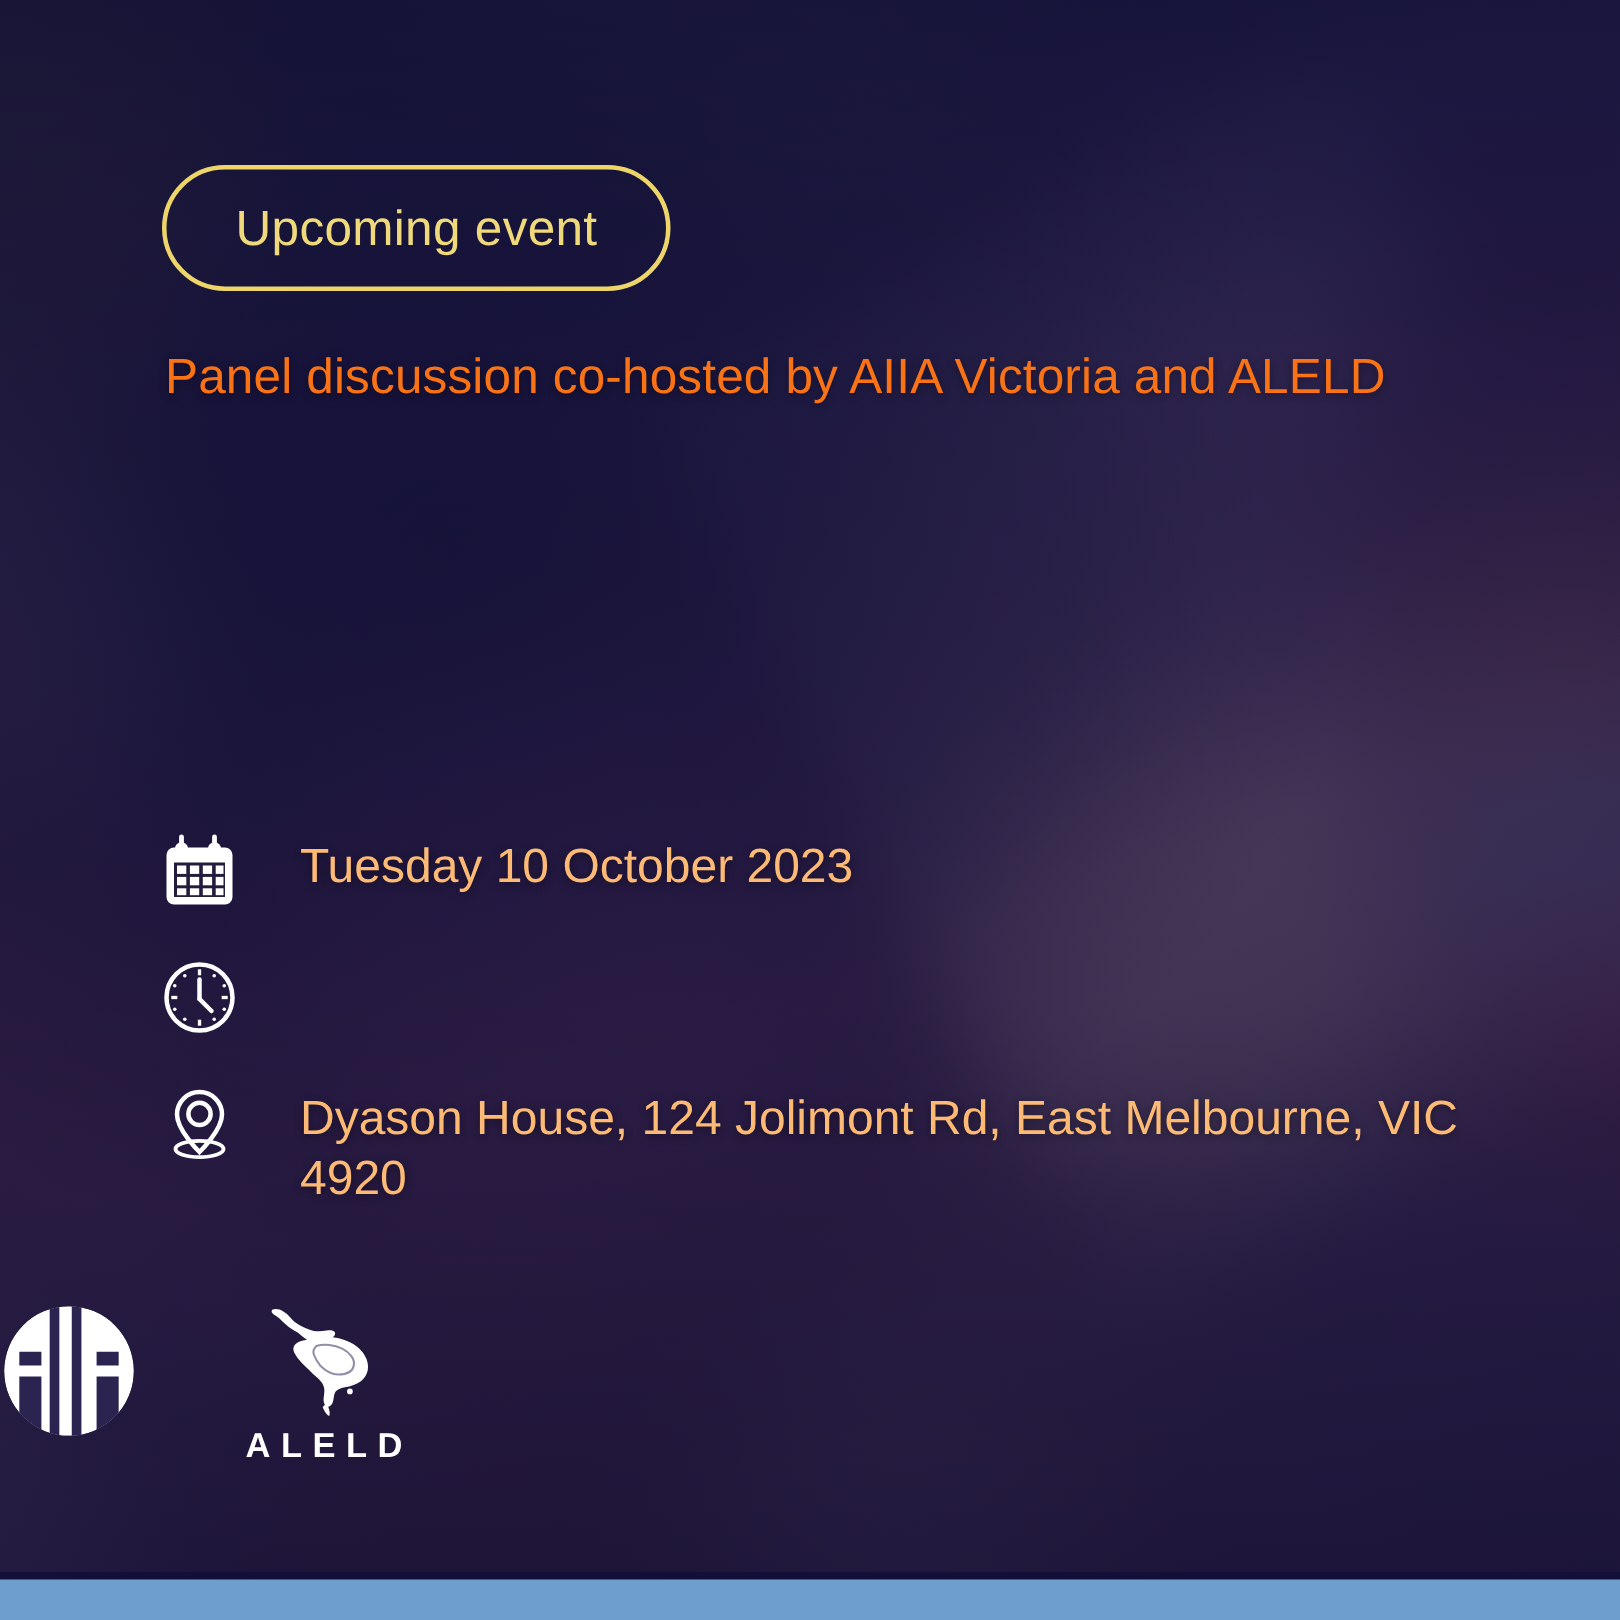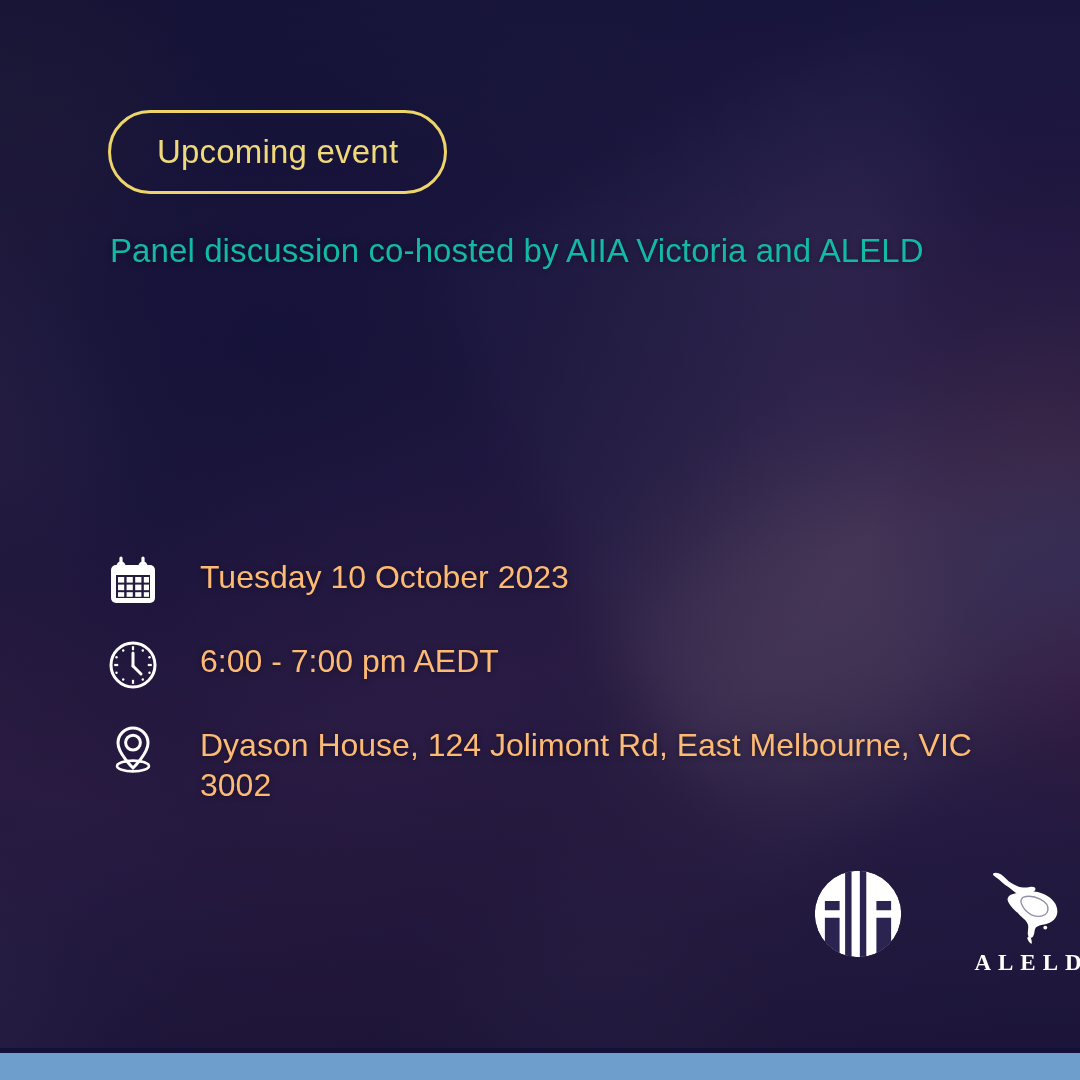--- a/index.html
+++ b/index.html
@@ -110,21 +110,21 @@
     border:3px solid #edd56a;
     border-radius:48px;
     color:#f0d97a;
     font-size:33px;
     letter-spacing:.2px;
     white-space:nowrap;
   }
 
   .subtitle {
     position:absolute; left:110px; top:232px;
-    color:#14b8a6;
+    color:#f97316;
     font-size:33px;
     letter-spacing:.1px;
     white-space:nowrap;
     text-shadow:0 1px 6px rgba(0,0,0,.35);
   }
 
   .title {
     position:absolute; left:110px; top:312px;
     width:850px;
     color:#f4ad63;
@@ -150,23 +150,22 @@
     color:#fdba74;
     font-size:32px;
     line-height:1.24;
     padding-top:6px;
     text-shadow:0 1px 6px rgba(0,0,0,.4);
   }
 
   
   .logos {
     position:absolute; left:0; right:0; top:868px;
-    display:flex; align-items:flex-start; justify-content:flex-end;
+    display:flex; align-items:flex-start; justify-content:flex-start;
     gap:72px;
-    font-family:Liberation Serif, serif;
   }
   .aiia-logo { width:92px; height:92px; }
   .aleld-logo { width:104px; display:flex; flex-direction:column; align-items:center; }
   .aleld-logo .map { width:88px; height:76px; }
   .aleld-word {
     color:#ffffff; font-size:23px; font-weight:bold;
     letter-spacing:7px; margin-top:6px; padding-left:7px;
   }
 
   .bottom-bar {
@@ -271,32 +270,31 @@
               <circle cx="35.8" cy="40.5" r="1.2"></circle>
               <circle cx="16.2" cy="40.5" r="1.2"></circle>
               <circle cx="9.5" cy="33.8" r="1.2"></circle>
               <circle cx="9.5" cy="18.2" r="1.2"></circle>
               <circle cx="16.2" cy="11.5" r="1.2"></circle>
             </g>
             <path d="M26 14 V27" stroke="#fff" stroke-width="3" stroke-linecap="round" fill="none"></path>
             <path d="M26 27 L34 35" stroke="#fff" stroke-width="3" stroke-linecap="round" fill="none"></path>
           </svg>
         </span>
-        <span class="txt">6:00 - 7:00 pm AEDT</span>
       </div>
 
       <div class="row">
         <span class="ico">
           <svg viewBox="0 0 52 52" width="52" height="52">
             <path d="M26 5 C17.7 5 11 11.7 11 20 C11 30.5 26 45 26 45 C26 45 41 30.5 41 20 C41 11.7 34.3 5 26 5 Z" fill="none" stroke="#fff" stroke-width="3"></path>
             <circle cx="26" cy="19.6" r="7.4" fill="none" stroke="#fff" stroke-width="3"></circle>
             <ellipse cx="26" cy="43" rx="16" ry="5.4" fill="none" stroke="#fff" stroke-width="2.6"></ellipse>
           </svg>
         </span>
-        <span class="txt">Dyason House, 124 Jolimont Rd, East Melbourne, VIC 3002</span>
+        <span class="txt">Dyason House, 124 Jolimont Rd, East Melbourne, VIC 4920</span>
       </div>
 
     </div>
 
     <div class="logos">
 
       <span class="aiia-logo">
         <svg viewBox="0 0 100 100" width="92" height="92">
           <defs>
             <clipPath id="aiiaClip">

